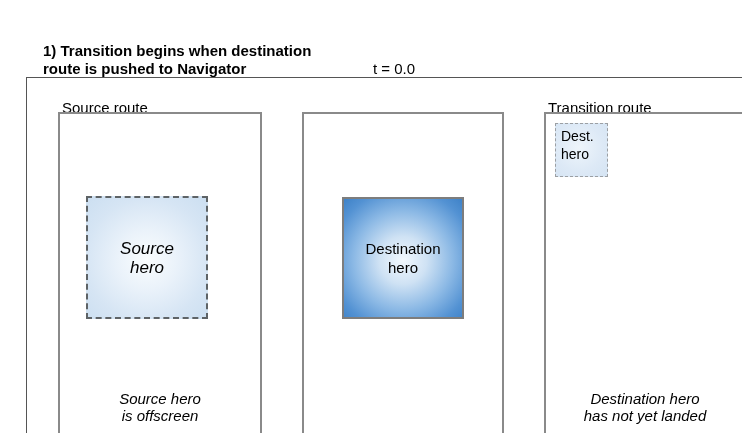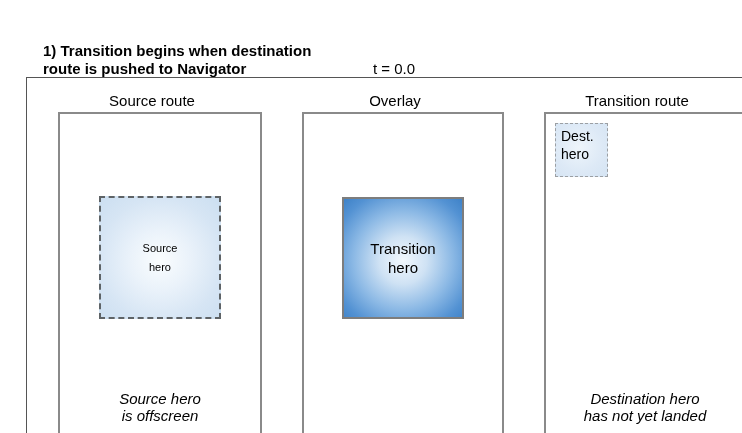--- a/index.html
+++ b/index.html
@@ -23,22 +23,22 @@
   }
 
   .outer-frame {
     position: absolute; left: 2px; top: 53px;
     width: 737px; height: 370px;
     border: 1px solid var(--outer_border, #555);
     background: #fff;
   }
 
   .panel-label {
-    position: absolute; top: 56px; height: 18px;
-    font-size: 15px; line-height: 18px; text-align: center;
+    position: absolute; top: 63px; height: 18px;
+    font-size: 15px; line-height: 18px; text-align: left;
   }
   .label-source { left: 26px; width: 204px; }
   .label-overlay { left: 270px; width: 202px; }
   .label-destination { left: 512px; width: 202px; }
 
   .panel {
     position: absolute; top: 88px; height: 323px;
     border: 2px solid var(--panel_border, #8a8a8a);
     background: #fff;
     margin-left: 8px;
@@ -46,26 +46,26 @@
   .panel-source { left: 26px; width: 204px; }
   .panel-overlay { left: 270px; width: 202px; }
   .panel-destination { left: 512px; width: 202px; }
 
   .hero {
     position: absolute;
     display: flex; align-items: center; justify-content: center;
     text-align: center; white-space: pre-line;
   }
   .hero-source {
-    left: 39px; top: 82px; width: 122px; height: 123px;
+    left: 26px; top: 82px; width: 122px; height: 123px;
     border: 2px dashed var(--hero_dashed_border, #5e6366);
     background: radial-gradient(circle at 50% 52%,
       var(--light_blue_center, #fafdfe) 0%, #eaf2fa 35%,
       #d6e5f4 72%, var(--light_blue_edge, #ccdff1) 100%);
-    font-size: 11px; line-height: 19px;
+    font-size: 17px; line-height: 19px; font-style: italic;
   }
   .hero-overlay {
     left: 38px; top: 83px; width: 122px; height: 122px;
     border: 2px solid var(--overlay_hero_border, #7d7d7d);
     background: radial-gradient(circle at 50% 52%,
       var(--deep_blue_center, #f2f8fd) 0%, #cfe2f4 28%,
       #8cb9e5 58%, #5392d3 84%, var(--deep_blue_edge, #3e82c8) 100%);
     font-size: 15px; line-height: 19px;
   }
   .hero-dest-small {
@@ -91,33 +91,32 @@
 
   <div class="title">1) Transition begins when destination
 route is pushed to Navigator</div>
 
   <div class="time-label">t = 0.0</div>
 
   <div class="outer-frame"></div>
 
   <div class="panel-label label-source">Source route</div>
 
-  <div class="panel-label label-overlay">Overlay</div>
 
   <div class="panel-label label-destination">Transition route</div>
 
   <div class="panel panel-source">
     <div class="hero hero-source">Source
 hero</div>
     <div class="caption">Source hero
 is offscreen</div>
   </div>
 
   <div class="panel panel-overlay">
-    <div class="hero hero-overlay">Transition
+    <div class="hero hero-overlay">Destination
 hero</div>
   </div>
 
   <div class="panel panel-destination">
     <div class="hero hero-dest-small">Dest.
 hero</div>
     <div class="caption">Destination hero
 has not yet landed</div>
   </div>
 

